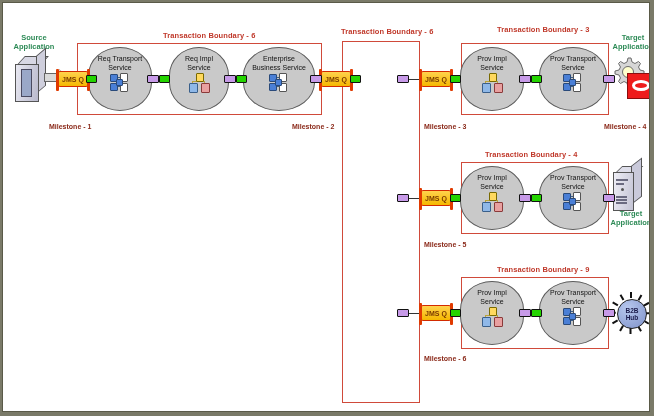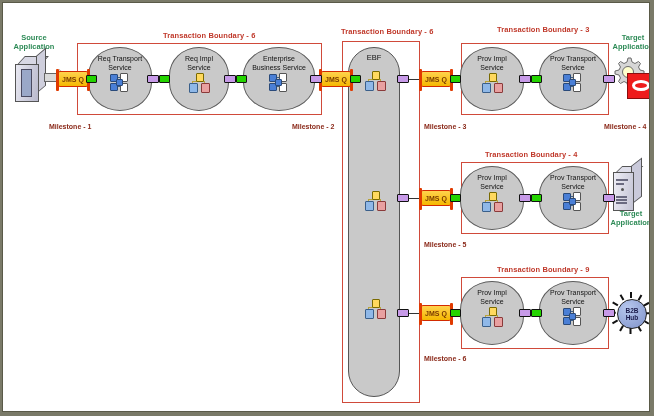--- a/index.html
+++ b/index.html
@@ -243,47 +243,20 @@
     <span>JMS Q</span>
   </div>
   <div class="port green" style="left:347px;top:72px;"></div>
 
   <div class="abs ms-label" style="left:46px;top:120px;">Milestone - 1</div>
   <div class="abs ms-label" style="left:289px;top:120px;">Milestone - 2</div>
 
   <div class="abs tb-label" style="left:338px;top:24px;">Transaction Boundary - 6</div>
   <div class="abs tbox" style="left:339px;top:38px;width:78px;height:362px;"></div>
 
-  <div class="ebf-shape" style="left:345px;top:44px;width:52px;height:350px;">
-    <div class="ebf-nm">EBF</div>
-    <div class="ico-orch" style="position:absolute;left:15px;top:22px;">
-      <s style="left:5px;top:8px;width:12px;"></s>
-        <s style="left:4px;top:8px;width:1px;height:3px;"></s>
-        <s style="left:16px;top:8px;width:1px;height:3px;"></s>
-      <i class="top"></i>
-        <i class="bl"></i>
-        <i class="br"></i>
-    </div>
-    <div class="ico-orch" style="position:absolute;left:15px;top:142px;">
-      <s style="left:5px;top:8px;width:12px;"></s>
-        <s style="left:4px;top:8px;width:1px;height:3px;"></s>
-        <s style="left:16px;top:8px;width:1px;height:3px;"></s>
-      <i class="top"></i>
-        <i class="bl"></i>
-        <i class="br"></i>
-    </div>
-    <div class="ico-orch" style="position:absolute;left:15px;top:250px;">
-      <s style="left:5px;top:8px;width:12px;"></s>
-        <s style="left:4px;top:8px;width:1px;height:3px;"></s>
-        <s style="left:16px;top:8px;width:1px;height:3px;"></s>
-      <i class="top"></i>
-        <i class="bl"></i>
-        <i class="br"></i>
-    </div>
-  </div>
 
   <div class="abs tb-label" style="left:494px;top:16px;margin-top:6px;">Transaction Boundary - 3</div>
   <div class="abs tbox" style="left:458px;top:40px;width:148px;height:72px;"></div>
 
   <div class="port purple" style="left:394px;top:72px;"></div>
   <div class="jmsq" style="left:416px;top:68px;width:34px;">
     <span class="bar l"></span>
       <span class="bar r"></span>
     <span>JMS Q</span>
   </div>

